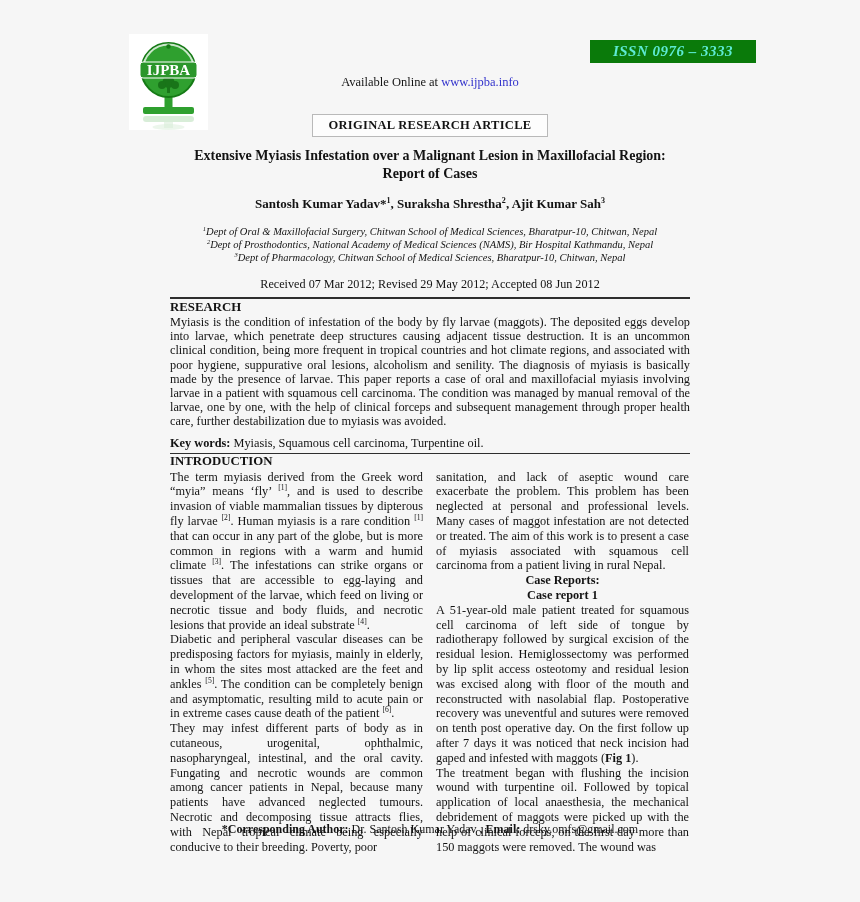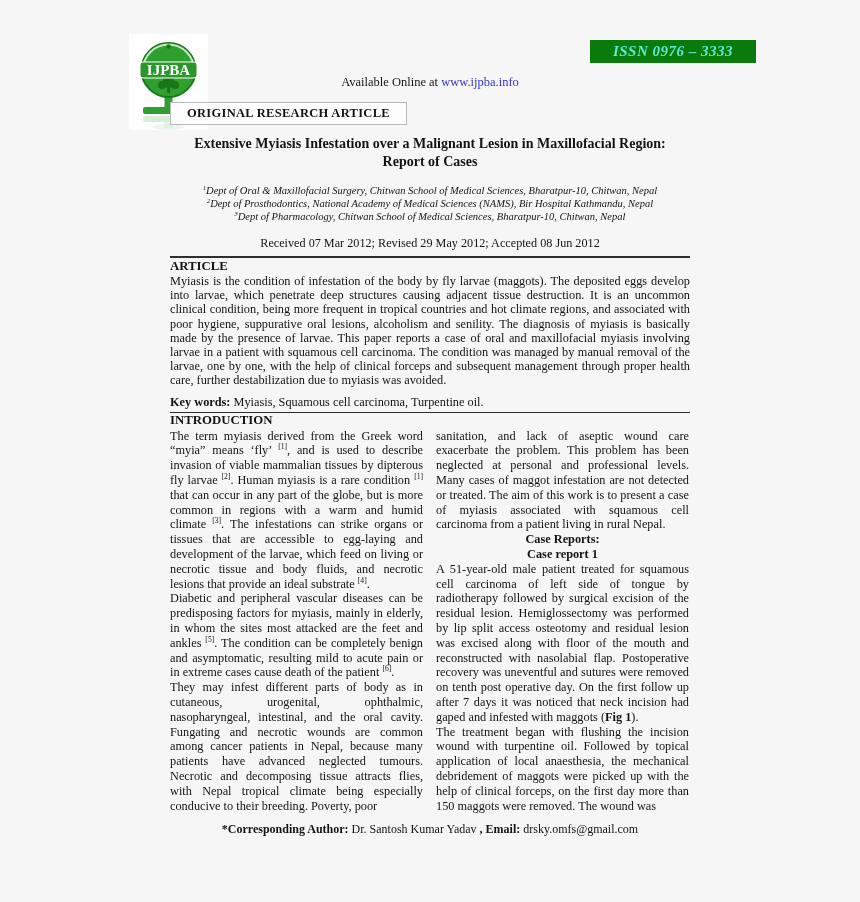--- a/index.html
+++ b/index.html
@@ -15,21 +15,21 @@
     position:absolute;left:590px;top:40px;width:166px;height:23px;
     background:#0a7a0a;color:#5eead4;font-weight:bold;font-style:italic;
     font-size:15px;display:flex;align-items:center;justify-content:center;
     letter-spacing:.5px;
   }
   
   .content{position:absolute;left:170px;top:74px;width:520px;}
   .avail{text-align:center;font-size:12.5px;line-height:16px;}
   .avail a{color:#3333cc;text-decoration:none;cursor:pointer;}
   .journal-line{text-align:center;font-weight:bold;font-size:12.2px;line-height:16px;margin-top:4px;}
-  .atype-wrap{margin-top:12px;}
+  .atype-wrap{text-align:center;margin-top:24px;}
   .atype{
     display:inline-block;border:1px solid #b9b9b9;background:#fdfdfd;
     padding:3px 16px;font-weight:bold;font-size:12.5px;letter-spacing:.3px;
   }
   .title{margin:10px 0 0 0;text-align:center;font-size:14px;font-weight:bold;line-height:18px;}
   .title span{white-space:nowrap;}
   .authors{margin-top:13px;text-align:center;font-weight:bold;font-size:13px;line-height:16px;}
   .affils{margin-top:13px;text-align:center;font-size:10.5px;line-height:13px;}
   .affils .blk-aff{font-style:italic;}
   .dates{margin-top:13px;margin-bottom:5px;text-align:center;font-size:12.2px;line-height:15px;}
@@ -94,32 +94,33 @@
 
     <div class="atype-wrap">
       <span class="atype">ORIGINAL RESEARCH ARTICLE</span>
     </div>
 
     <h1 class="title">
       <span>Extensive Myiasis Infestation over a Malignant Lesion in Maxillofacial Region:</span><br>
       <span>Report of Cases</span>
     </h1>
 
+    <div class="authors">Santosh Kumar Yadav*<sup>1</sup>, Suraksha Shrestha<sup>2</sup>, Ajit Kumar Sah<sup>3</sup></div>
 
     <div class="affils">
         <div class="blk-aff"><sup>1</sup><i>Dept of Oral &amp; Maxillofacial Surgery, Chitwan School of Medical Sciences, Bharatpur-10, Chitwan, Nepal</i></div>
         <div class="blk-aff"><sup>2</sup><i>Dept of Prosthodontics, National Academy of Medical Sciences (NAMS), Bir Hospital Kathmandu, Nepal</i></div>
         <div class="blk-aff"><sup>3</sup><i>Dept of Pharmacology, Chitwan School of Medical Sciences, Bharatpur-10, Chitwan, Nepal</i></div>
       </div>
 
     <div class="dates">Received 07 Mar 2012; Revised 29 May 2012; Accepted 08 Jun 2012</div>
 
     <div class="rule-thick"></div>
 
-    <div class="abs-head">ARTICLE</div>
+    <div class="abs-head">RESEARCH</div>
     <p class="abs-text">Myiasis is the condition of infestation of the body by fly larvae (maggots). The deposited eggs develop into larvae, which penetrate deep structures causing adjacent tissue destruction. It is an uncommon clinical condition, being more frequent in tropical countries and hot climate regions, and associated with poor hygiene, suppurative oral lesions, alcoholism and senility. The diagnosis of myiasis is basically made by the presence of larvae. This paper reports a case of oral and maxillofacial myiasis involving larvae in a patient with squamous cell carcinoma. The condition was managed by manual removal of the larvae, one by one, with the help of clinical forceps and subsequent management through proper health care, further destabilization due to myiasis was avoided.</p>
 
     <div class="keywords"><b>Key words:</b> Myiasis, Squamous cell carcinoma, Turpentine oil.</div>
 
     <div class="rule-thin"></div>
 
     <div class="intro-head">INTRODUCTION</div>
 
     <div class="columns">
       <div class="col">

